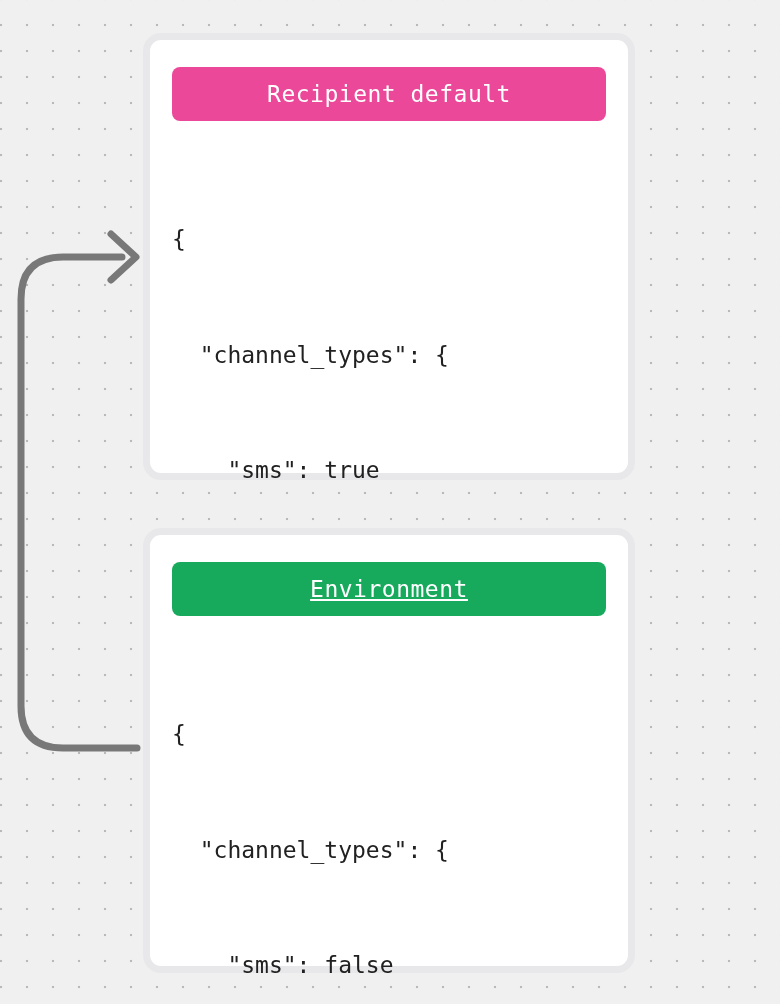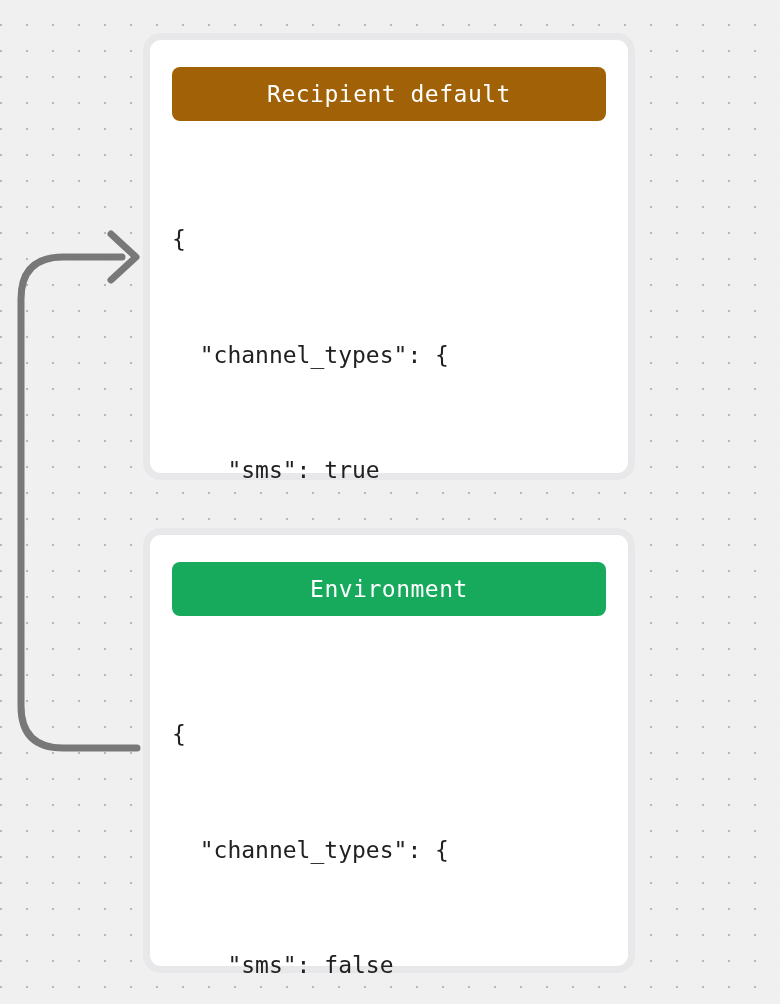--- a/index.html
+++ b/index.html
@@ -56,35 +56,35 @@
 <div class="canvas">
 
   <svg class="arrow-svg" width="780" height="1004" viewBox="0 0 780 1004">
     <g fill="none" stroke-width="7" stroke-linecap="round" stroke-linejoin="round" stroke="#787878">
       <path d="M 137 748 H 63 Q 21 748 21 706 V 299 Q 21 257 63 257 H 122"></path>
       <path d="M 111 234 L 136 257 L 111 280"></path>
     </g>
   </svg>
 
   <div class="card top">
-    <div class="card-header" style="background-color: #a16207;">Recipient default</div>
+    <div class="card-header" style="background-color: #ec4899;">Recipient default</div>
     <div class="code">
       <div class="code-line">{</div>
       <div class="code-line">  "channel_types": {</div>
       <div class="code-line">    "sms": true</div>
       <div class="code-line">  },</div>
       <div class="code-line italic">  "categories": {</div>
       <div class="code-line italic">    "collaboration": true</div>
       <div class="code-line italic">  }</div>
       
     </div>
   </div>
 
   <div class="card bottom">
-    <div class="card-header" style="background-color: rgb(23, 169, 92);">Environment</div>
+    <div class="card-header" style="background-color: rgb(23, 169, 92); text-decoration: underline;">Environment</div>
     <div class="code">
       <div class="code-line">{</div>
       <div class="code-line">  "channel_types": {</div>
       <div class="code-line">    "sms": false</div>
       
       
       
       
       
     </div>

